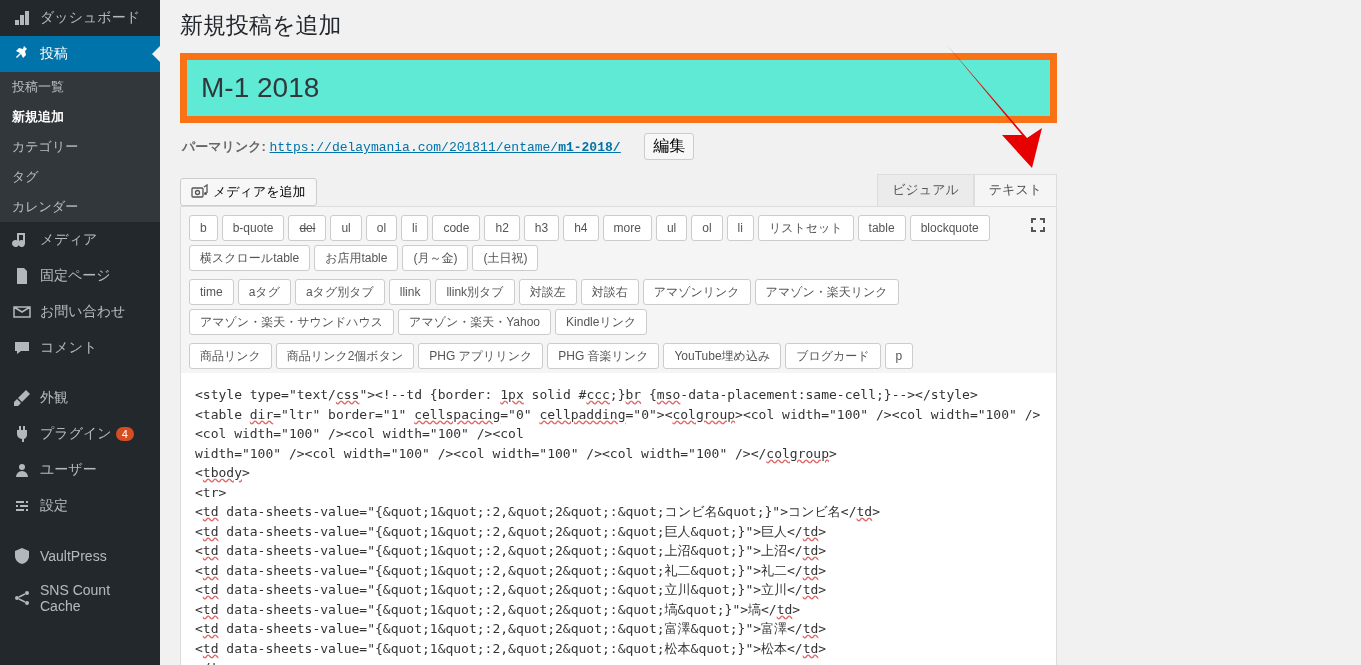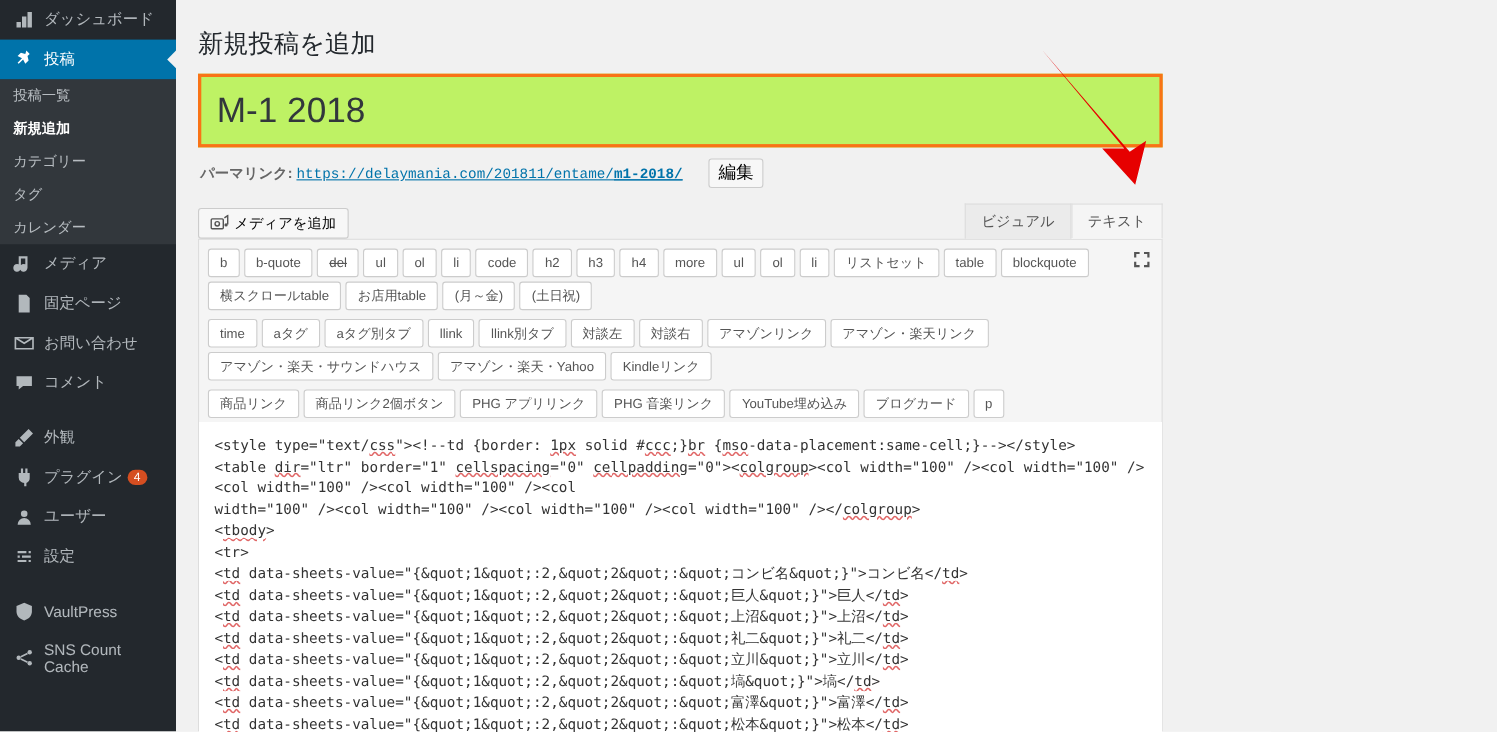--- a/index.html
+++ b/index.html
@@ -9,24 +9,24 @@
     .sidebar { width: 160px; background: #23282d; color: #eee; flex-shrink: 0; }
     .sidebar-item { display: flex; align-items: center; padding: 8px 12px; color: rgba(240,245,250,0.7); cursor: pointer; font-size: 14px; position: relative; }
     .sidebar-item.active { background: #0073aa; color: #fff; }
     .sidebar-item.active::after { content: ""; position: absolute; right: 0; top: 50%; transform: translateY(-50%); border: 8px solid transparent; border-right-color: #f1f1f1; }
     .sidebar-item .icon { width: 20px; height: 20px; margin-right: 8px; display: flex; align-items: center; justify-content: center; }
     .sidebar-sub { background: #32373c; }
     .sidebar-sub-item { padding: 6px 12px; color: rgba(240,245,250,0.7); cursor: pointer; font-size: 13px; }
     .sidebar-sub-item.current { color: #fff; font-weight: 600; }
     .badge { background: #d54e21; color: #fff; border-radius: 10px; padding: 1px 6px; font-size: 11px; margin-left: 4px; }
     
-    .main { flex: 1; padding: 24px 20px 0 20px; background: #f1f1f1; overflow: hidden; position: relative; }
+    .main { flex: 1; padding: 10px 20px 0 20px; background: #f1f1f1; overflow: hidden; position: relative; }
     .page-title { font-size: 23px; font-weight: 400; color: #23282d; margin-bottom: 12px; }
     
-    .title-input { width: 100%; padding: 12px 14px; font-size: 32px; border: 3px solid #f97316; background: #bef264; color: #32373c; }
+    .title-input { width: 100%; padding: 12px 14px; font-size: 28px; border: 7px solid #f97316; background: #5eead4; color: #32373c; }
     
     .permalink-row { margin: 10px 2px; font-size: 13px; color: #666; }
     .permalink-row a { color: #0073aa; text-decoration: underline; font-family: Liberation Mono, monospace; }
     .permalink-row .slug { color: #0073aa; text-decoration: underline; font-weight: 600; }
     .edit-btn { border: 1px solid #ccc; background: #f7f7f7; padding: 2px 8px; font-size: 16px; border-radius: 3px; margin-left: 20px; cursor: pointer; }
     
     .toolbar-row { display: flex; justify-content: space-between; align-items: flex-end; margin-top: 14px; }
     .media-btn { display: inline-flex; align-items: center; border: 1px solid #ccc; background: #f7f7f7; padding: 4px 10px; border-radius: 3px; cursor: pointer; font-size: 13px; }
     .media-btn .icon { margin-right: 4px; }
     .tabs { display: flex; }

